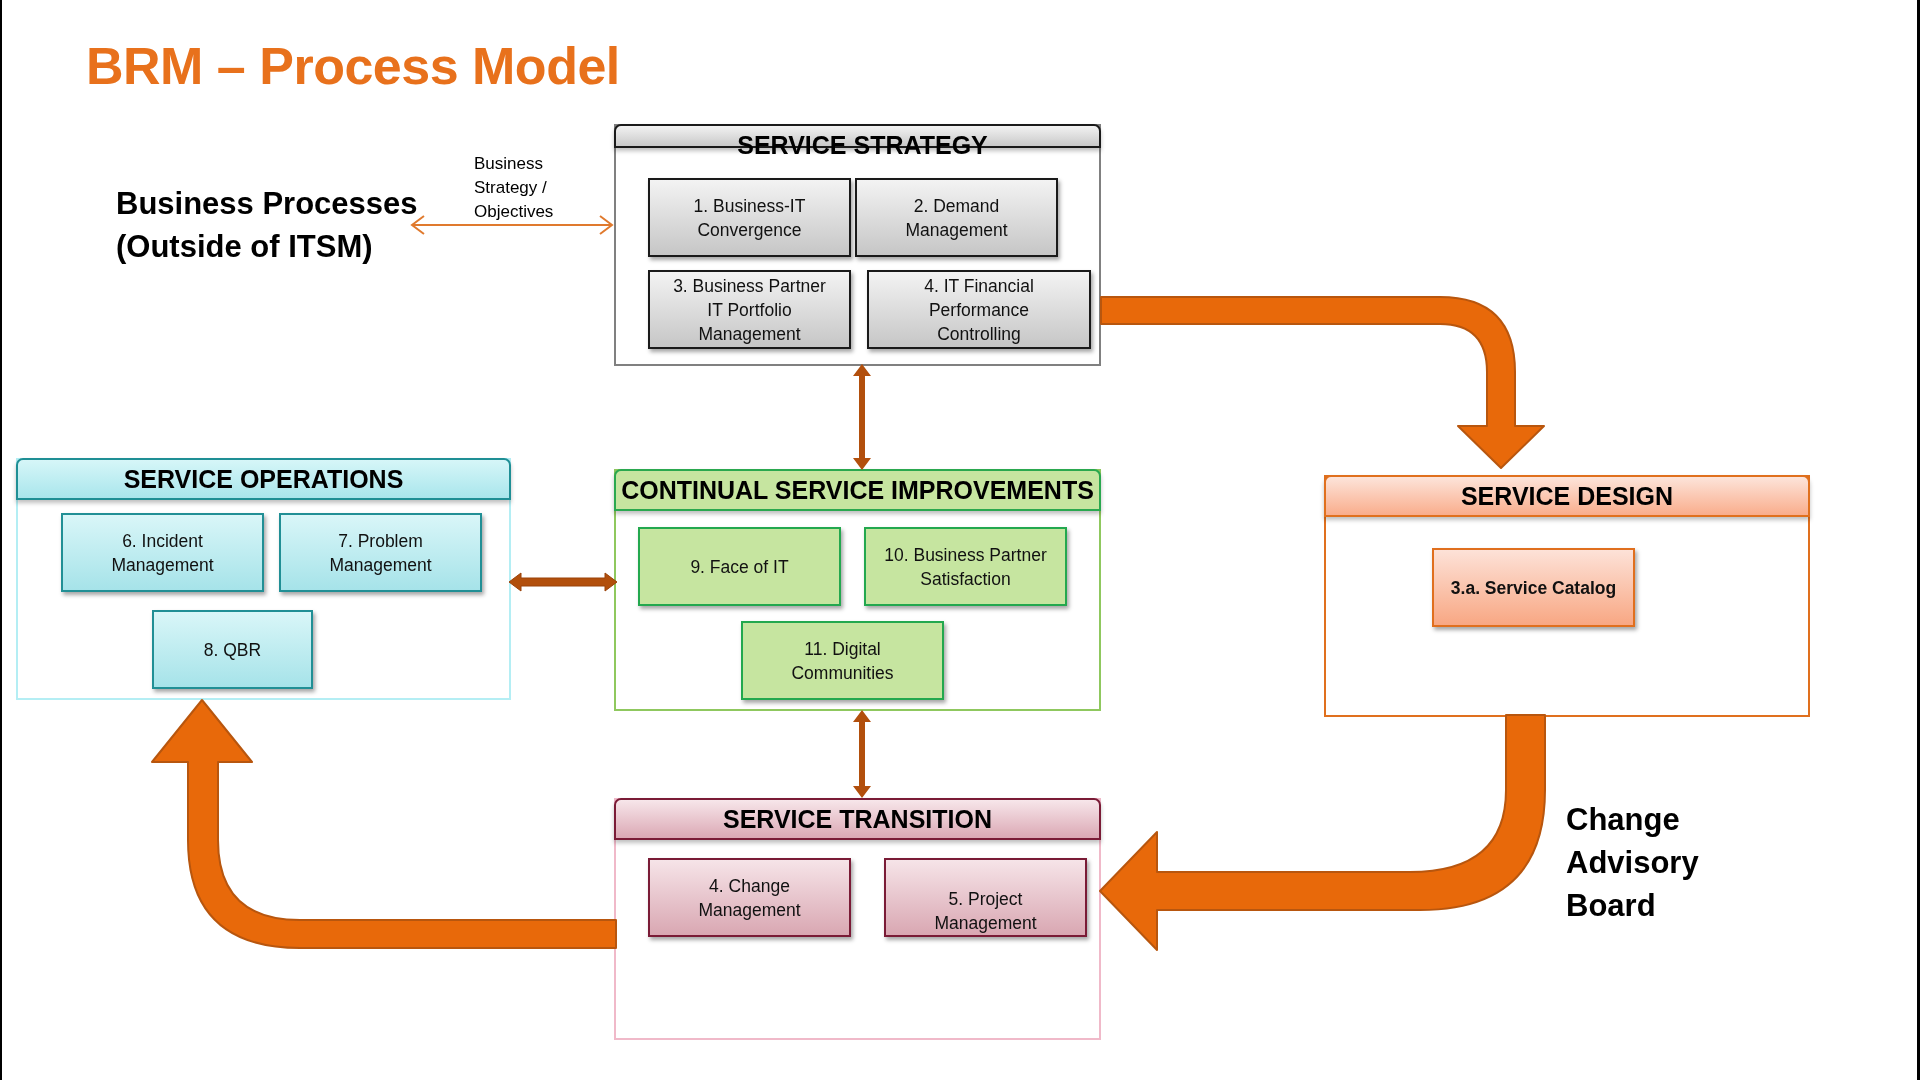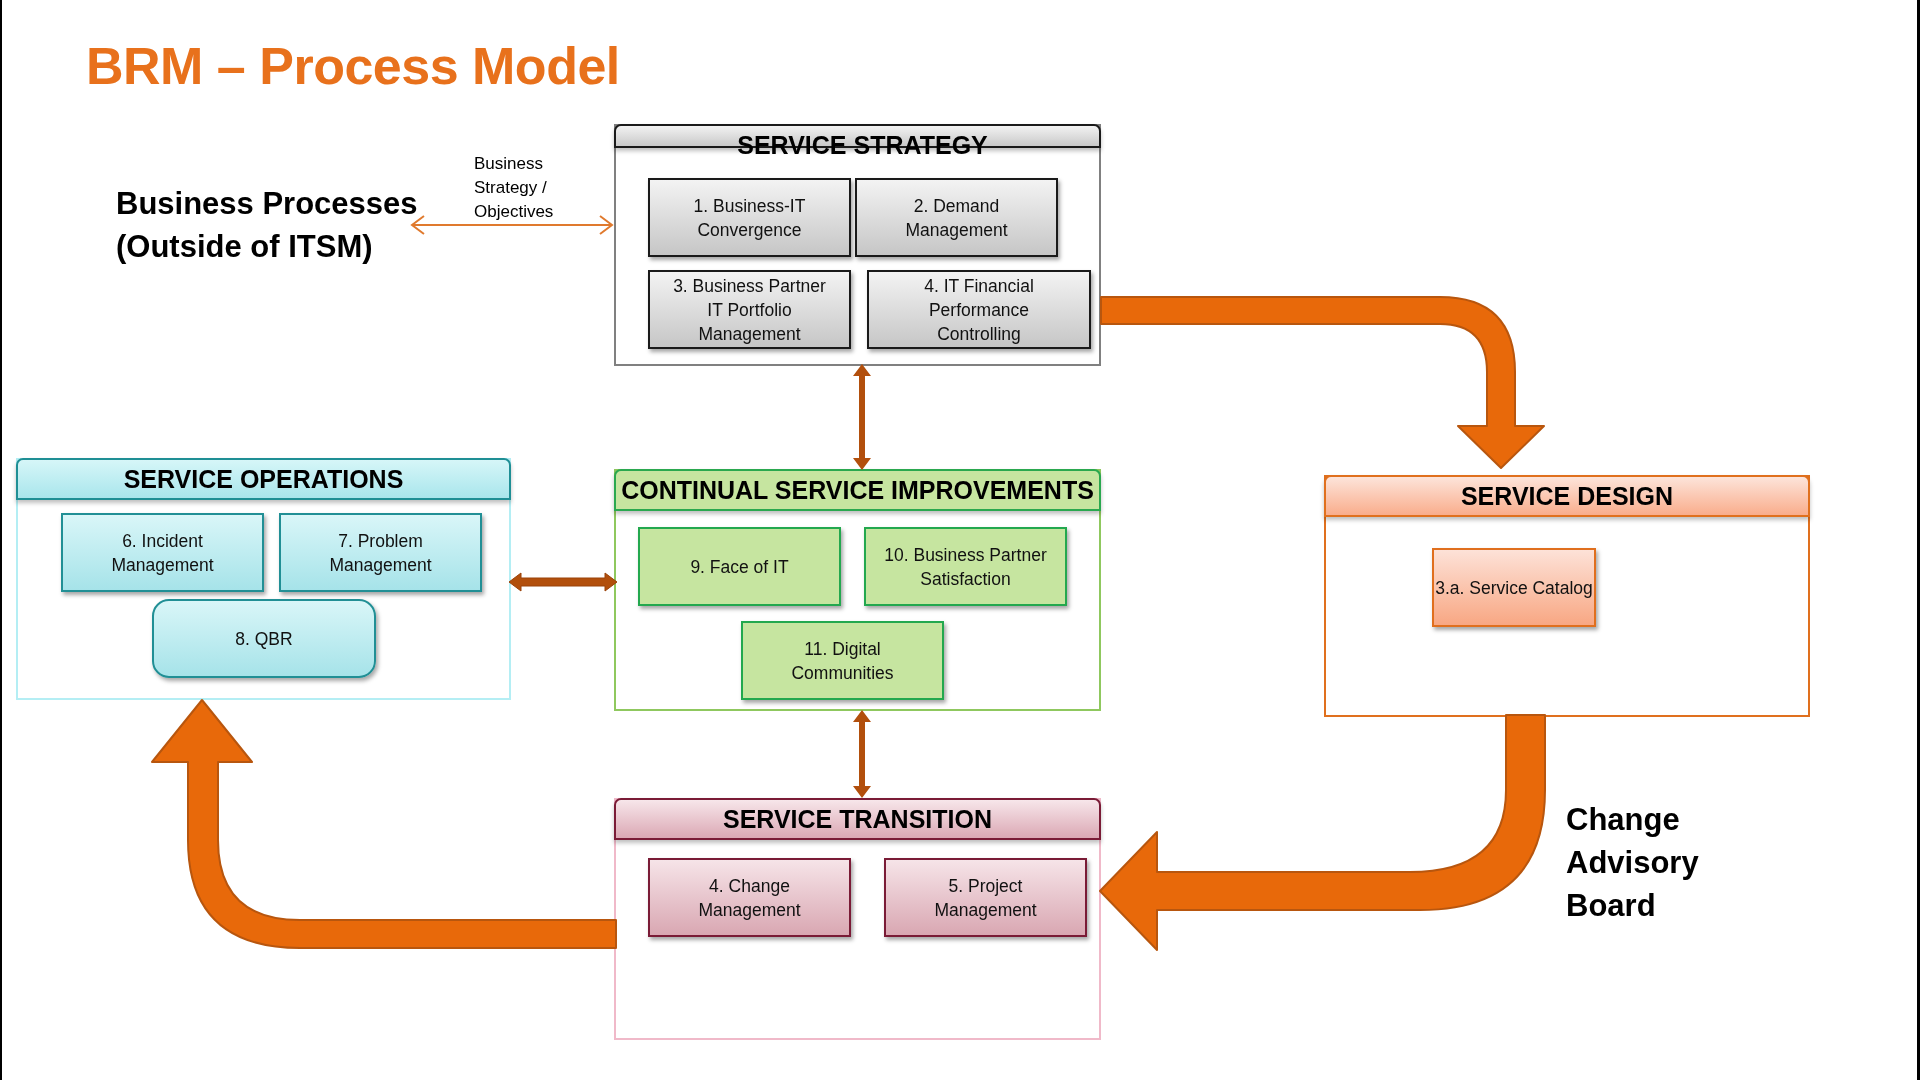--- a/index.html
+++ b/index.html
@@ -153,21 +153,21 @@
         <div>6. Incident</div>
         <div>Management</div>
       </div>
   </div>
   <div class="item" style="left:261px; top:53px; width:203px; height:79px;">
     <div>
         <div>7. Problem</div>
         <div>Management</div>
       </div>
   </div>
-  <div class="item" style="left:134px; top:139px; width:224px; height:79px;border-radius:17px;">
+  <div class="item" style="left:134px; top:150px; width:161px; height:79px;">
     <div>
         <div>8. QBR</div>
       </div>
   </div>
 </div>
 
 <div class="group g-csi">
   <div class="group-header">CONTINUAL SERVICE IMPROVEMENTS</div>
   <div class="item" style="left:22px; top:56px; width:203px; height:79px;">
     <div>
@@ -183,36 +183,36 @@
   <div class="item" style="left:125px; top:150px; width:203px; height:79px;">
     <div>
         <div>11. Digital</div>
         <div>Communities</div>
       </div>
   </div>
 </div>
 
 <div class="group g-design">
   <div class="group-header">SERVICE DESIGN</div>
-  <div class="item" style="left:106px; top:71px; width:164px; height:79px;">
+  <div class="item" style="left:106px; top:71px; width:203px; height:79px;font-weight:bold;">
     <div>
         <div>3.a. Service Catalog</div>
       </div>
   </div>
 </div>
 
 <div class="group g-transition">
   <div class="group-header">SERVICE TRANSITION</div>
   <div class="item" style="left:32px; top:58px; width:203px; height:79px;">
     <div>
         <div>4. Change</div>
         <div>Management</div>
       </div>
   </div>
-  <div class="item" style="left:268px; top:58px; width:203px; height:79px;">
+  <div class="item" style="left:268px; top:58px; width:203px; height:79px;align-items:flex-end;">
     <div>
         <div>5. Project</div>
         <div>Management</div>
       </div>
   </div>
 </div>
 
 <svg class="arrows" viewBox="0 0 1920 1080">
 
   <g stroke="#e07a2e" stroke-width="2" fill="none">

